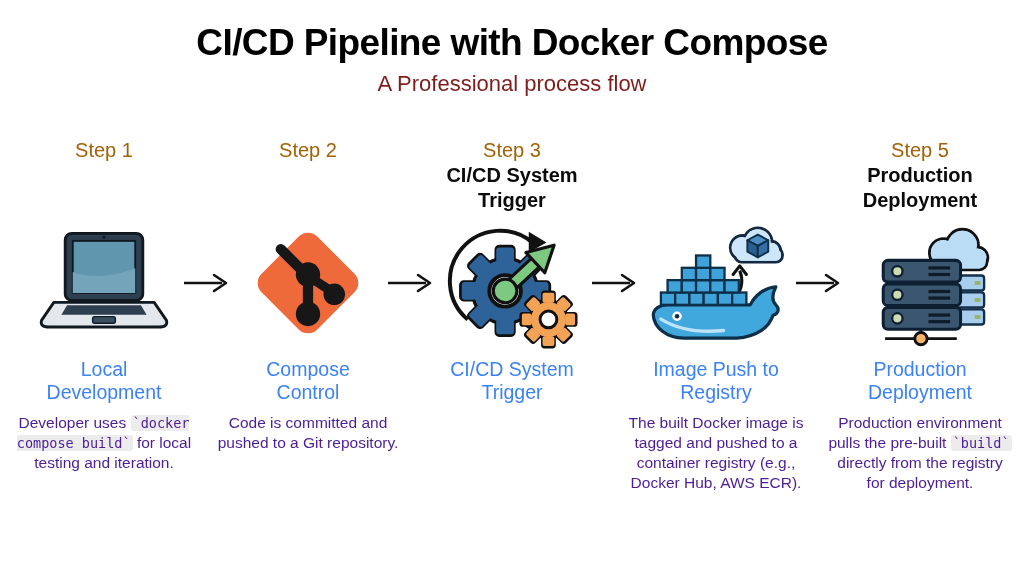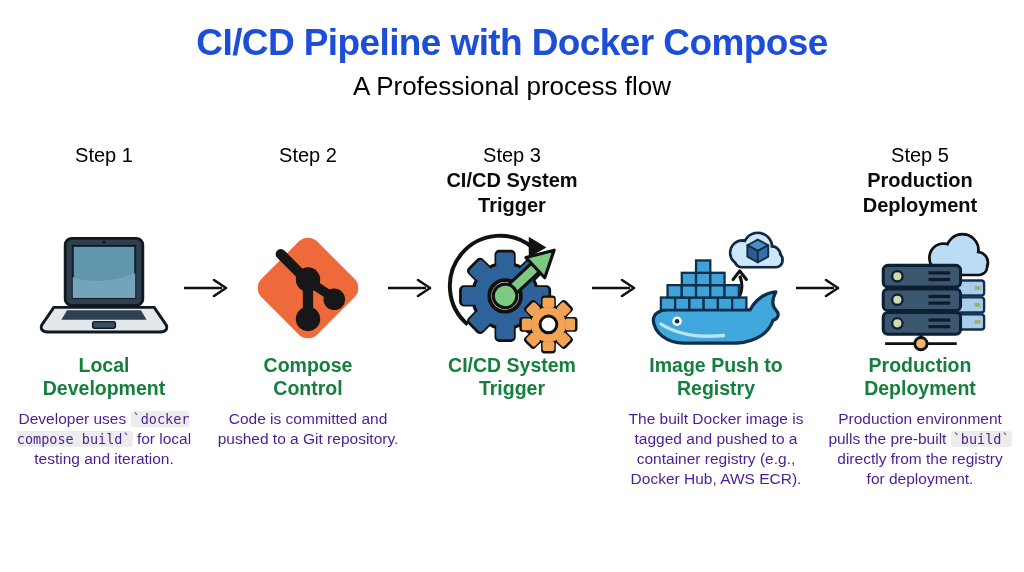--- a/index.html
+++ b/index.html
@@ -1,36 +1,36 @@
 <!DOCTYPE html>
 <html style="--code-bg: #ececec; --text: #111111;"><head>
 <meta charset="utf-8">
 <style>
   * { margin:0; padding:0; box-sizing:border-box; }
   html,body { background:#ffffff; }
   body { font-family:"Liberation Sans", sans-serif; color:var(--text,#111); }
   .page { position:relative; width:1024px; height:572px; background:#fff; overflow:hidden; margin:0 auto; }
 
   .header { text-align:center; padding-top:22px; }
-  .main-title { font-size:37px; font-weight:bold; letter-spacing:-0.6px; color:#1d4ed8; }
-  .subtitle { font-size:26px; margin-top:7px; color:#000000; font-weight:400; }
+  .main-title { font-size:37px; font-weight:bold; letter-spacing:-0.6px; color:#000000; }
+  .subtitle { font-size:22px; margin-top:7px; color:#7f1d1d; font-weight:400; }
 
   .flow { display:flex; justify-content:center; align-items:flex-start; padding:0 10px; margin-top:12px; }
   .col { width:184px; display:flex; flex-direction:column; align-items:center; text-align:center; }
 
   .label-area { height:108px; padding-top:28px; width:100%; }
-  .step-label { font-size:20px; color:#000000; line-height:26px; font-weight:400; }
+  .step-label { font-size:20px; color:#a16207; line-height:26px; font-weight:400; }
   .pre-header { font-size:20px; font-weight:bold; line-height:25px; color:#0b0b0b; }
 
   .icon-area { height:132px; display:flex; align-items:center; justify-content:center; width:100%; }
 
   .arrow-cell { width:20px; height:20px; margin-top:164px; display:flex; align-items:center; justify-content:center; flex-shrink:0; }
   .arrow-cell svg { overflow:visible; flex-shrink:0; }
 
-  .step-title { font-size:19.5px; font-weight:bold; line-height:23px; color:#15803d; }
+  .step-title { margin-top:9px; font-size:19.5px; font-weight:normal; line-height:23px; color:#3b82f6; }
   .step-desc { margin-top:9px; font-size:15.5px; line-height:1.3; color:#4c1d95; max-width:184px; }
   .step-desc code {
     font-family:"DejaVu Sans Mono", monospace;
     font-size:13.5px;
     background:var(--code-bg,#ececec);
     border-radius:3px;
     padding:0 2px;
   }
 </style>
 </head>

